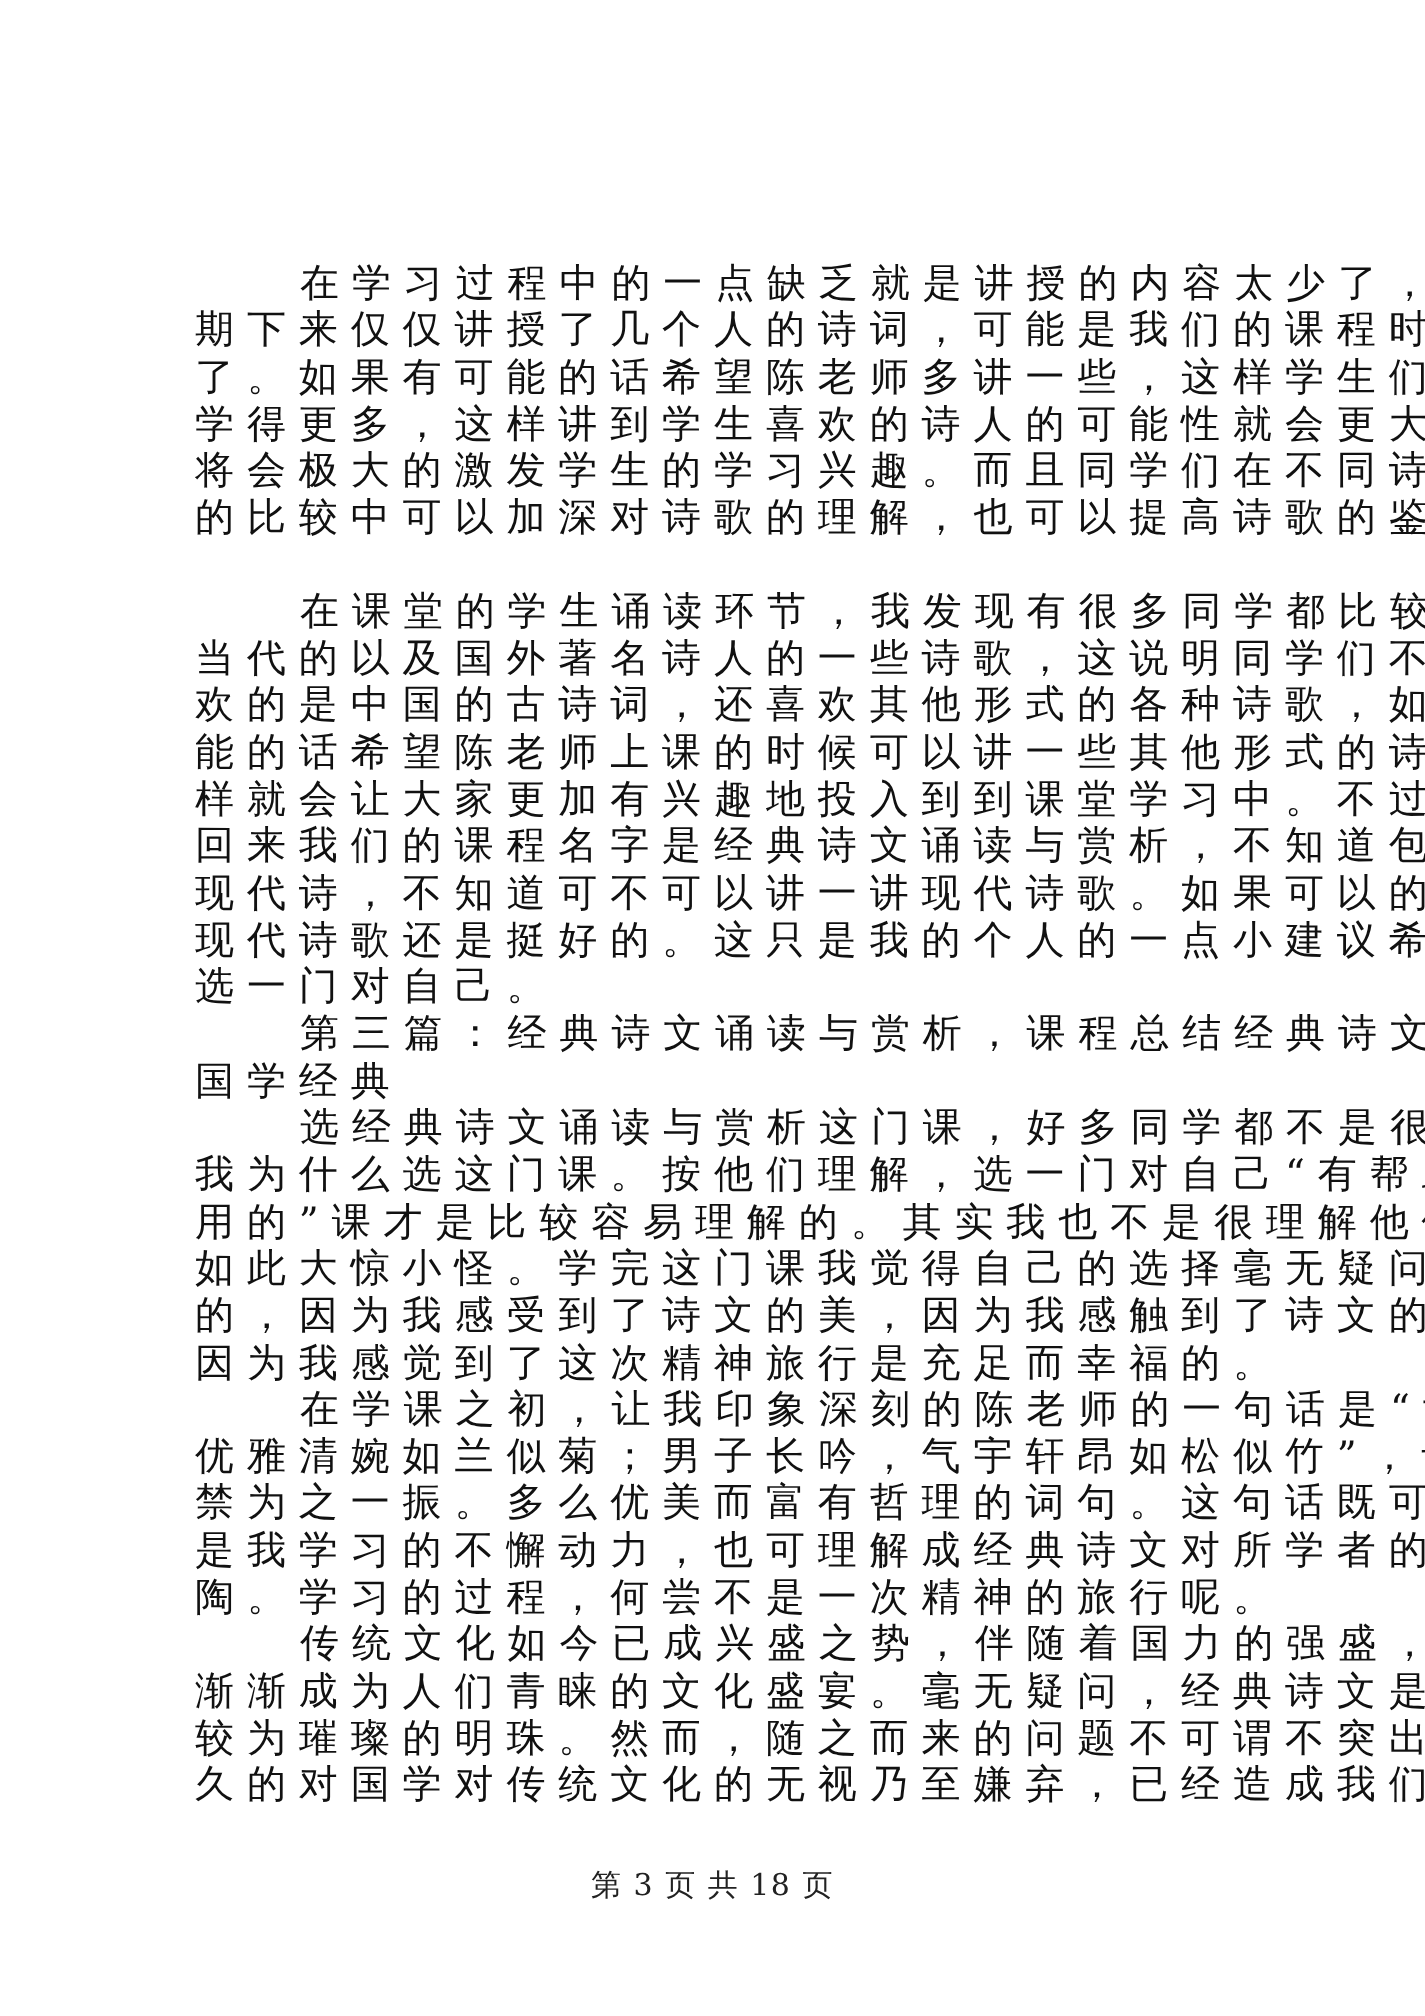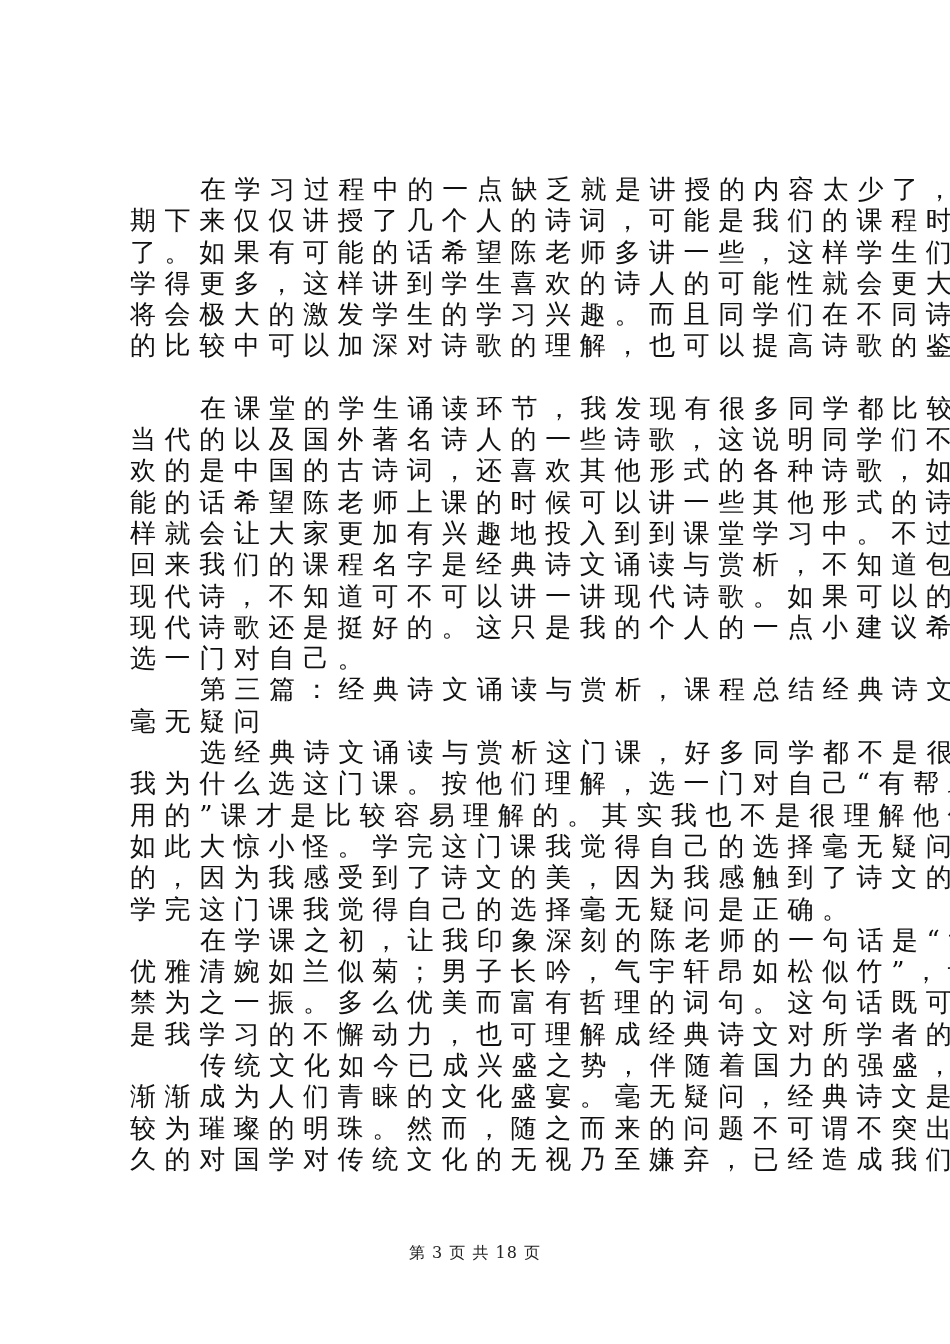--- a/index.html
+++ b/index.html
@@ -41,21 +41,21 @@
     }
     .gap {
       height: 31px;
     }
     .footer {
       position: absolute;
       left: 0;
       width: 950px;
       top: 1243px;
       text-align: center;
-      font-size: 16px;
+      font-size: 20px;
       color: #222222;
       letter-spacing: 1px;
     }
   </style>
 </head>
 <body>
 
 <div class="page">
   <div class="content">
 
@@ -77,37 +77,38 @@
       <div class="line">能的话希望陈老师上课的时候可以讲一些其他形式的诗歌，这</div>
       <div class="line">样就会让大家更加有兴趣地投入到到课堂学习中。不过话又说</div>
       <div class="line">回来我们的课程名字是经典诗文诵读与赏析，不知道包不包含</div>
       <div class="line">现代诗，不知道可不可以讲一讲现代诗歌。如果可以的话讲些</div>
       <div class="line">现代诗歌还是挺好的。这只是我的个人的一点小建议希望陈老</div>
       <div class="line">选一门对自己。</div>
     </div>
 
     <div>
       <div class="line indent">第三篇：经典诗文诵读与赏析，课程总结经典诗文诵读与赏</div>
-      <div class="line">毫无疑问</div>
+      <div class="line">国学经典</div>
     </div>
 
     <div>
       <div class="line indent">选经典诗文诵读与赏析这门课，好多同学都不是很理解，问</div>
       <div class="line">我为什么选这门课。按他们理解，选一门对自己“有帮助、有</div>
       <div class="line">用的”课才是比较容易理解的。其实我也不是很理解他们为何</div>
       <div class="line">如此大惊小怪。学完这门课我觉得自己的选择毫无疑问是正确</div>
       <div class="line">的，因为我感受到了诗文的美，因为我感触到了诗文的迷人，</div>
-      <div class="line">学完这门课我觉得自己的选择毫无疑问是正确。</div>
+      <div class="line">因为我感觉到了这次精神旅行是充足而幸福的。</div>
     </div>
 
     <div>
       <div class="line indent">在学课之初，让我印象深刻的陈老师的一句话是“女子善读</div>
       <div class="line">优雅清婉如兰似菊；男子长吟，气宇轩昂如松似竹”，让我不</div>
       <div class="line">禁为之一振。多么优美而富有哲理的词句。这句话既可以认为</div>
       <div class="line">是我学习的不懈动力，也可理解成经典诗文对所学者的有益熏</div>
+      <div class="line">陶。学习的过程，何尝不是一次精神的旅行呢。</div>
     </div>
 
     <div>
       <div class="line indent">传统文化如今已成兴盛之势，伴随着国力的强盛，国学经典</div>
       <div class="line">渐渐成为人们青睐的文化盛宴。毫无疑问，经典诗文是国学里</div>
       <div class="line">较为璀璨的明珠。然而，随之而来的问题不可谓不突出。经长</div>
       <div class="line">久的对国学对传统文化的无视乃至嫌弃，已经造成我们与之的</div>
     </div>
 
   </div>

